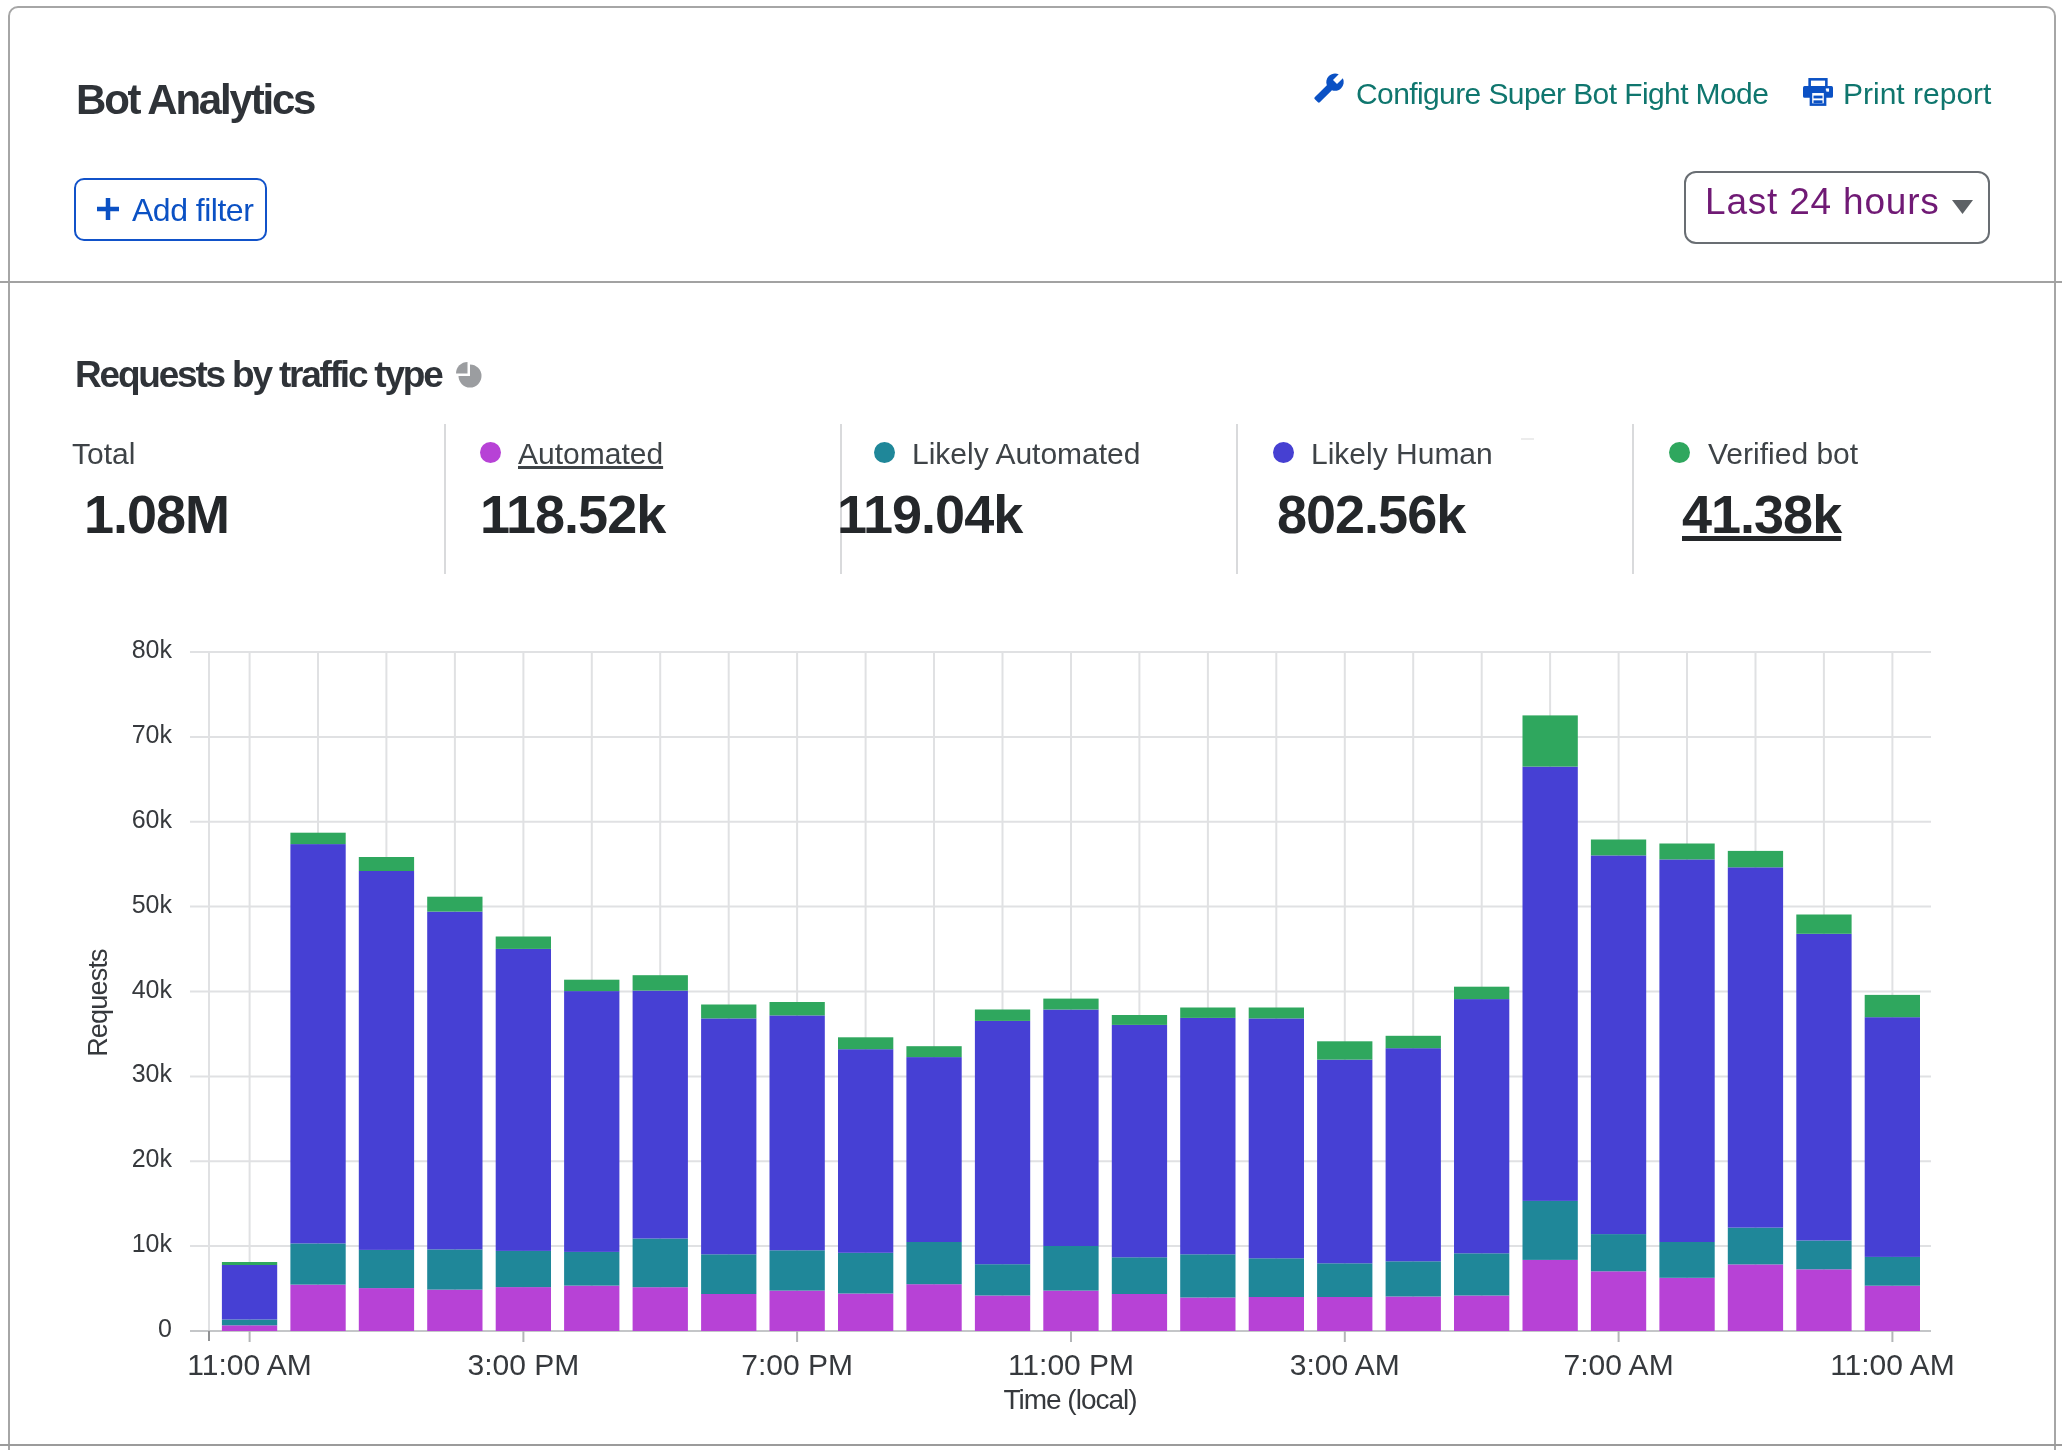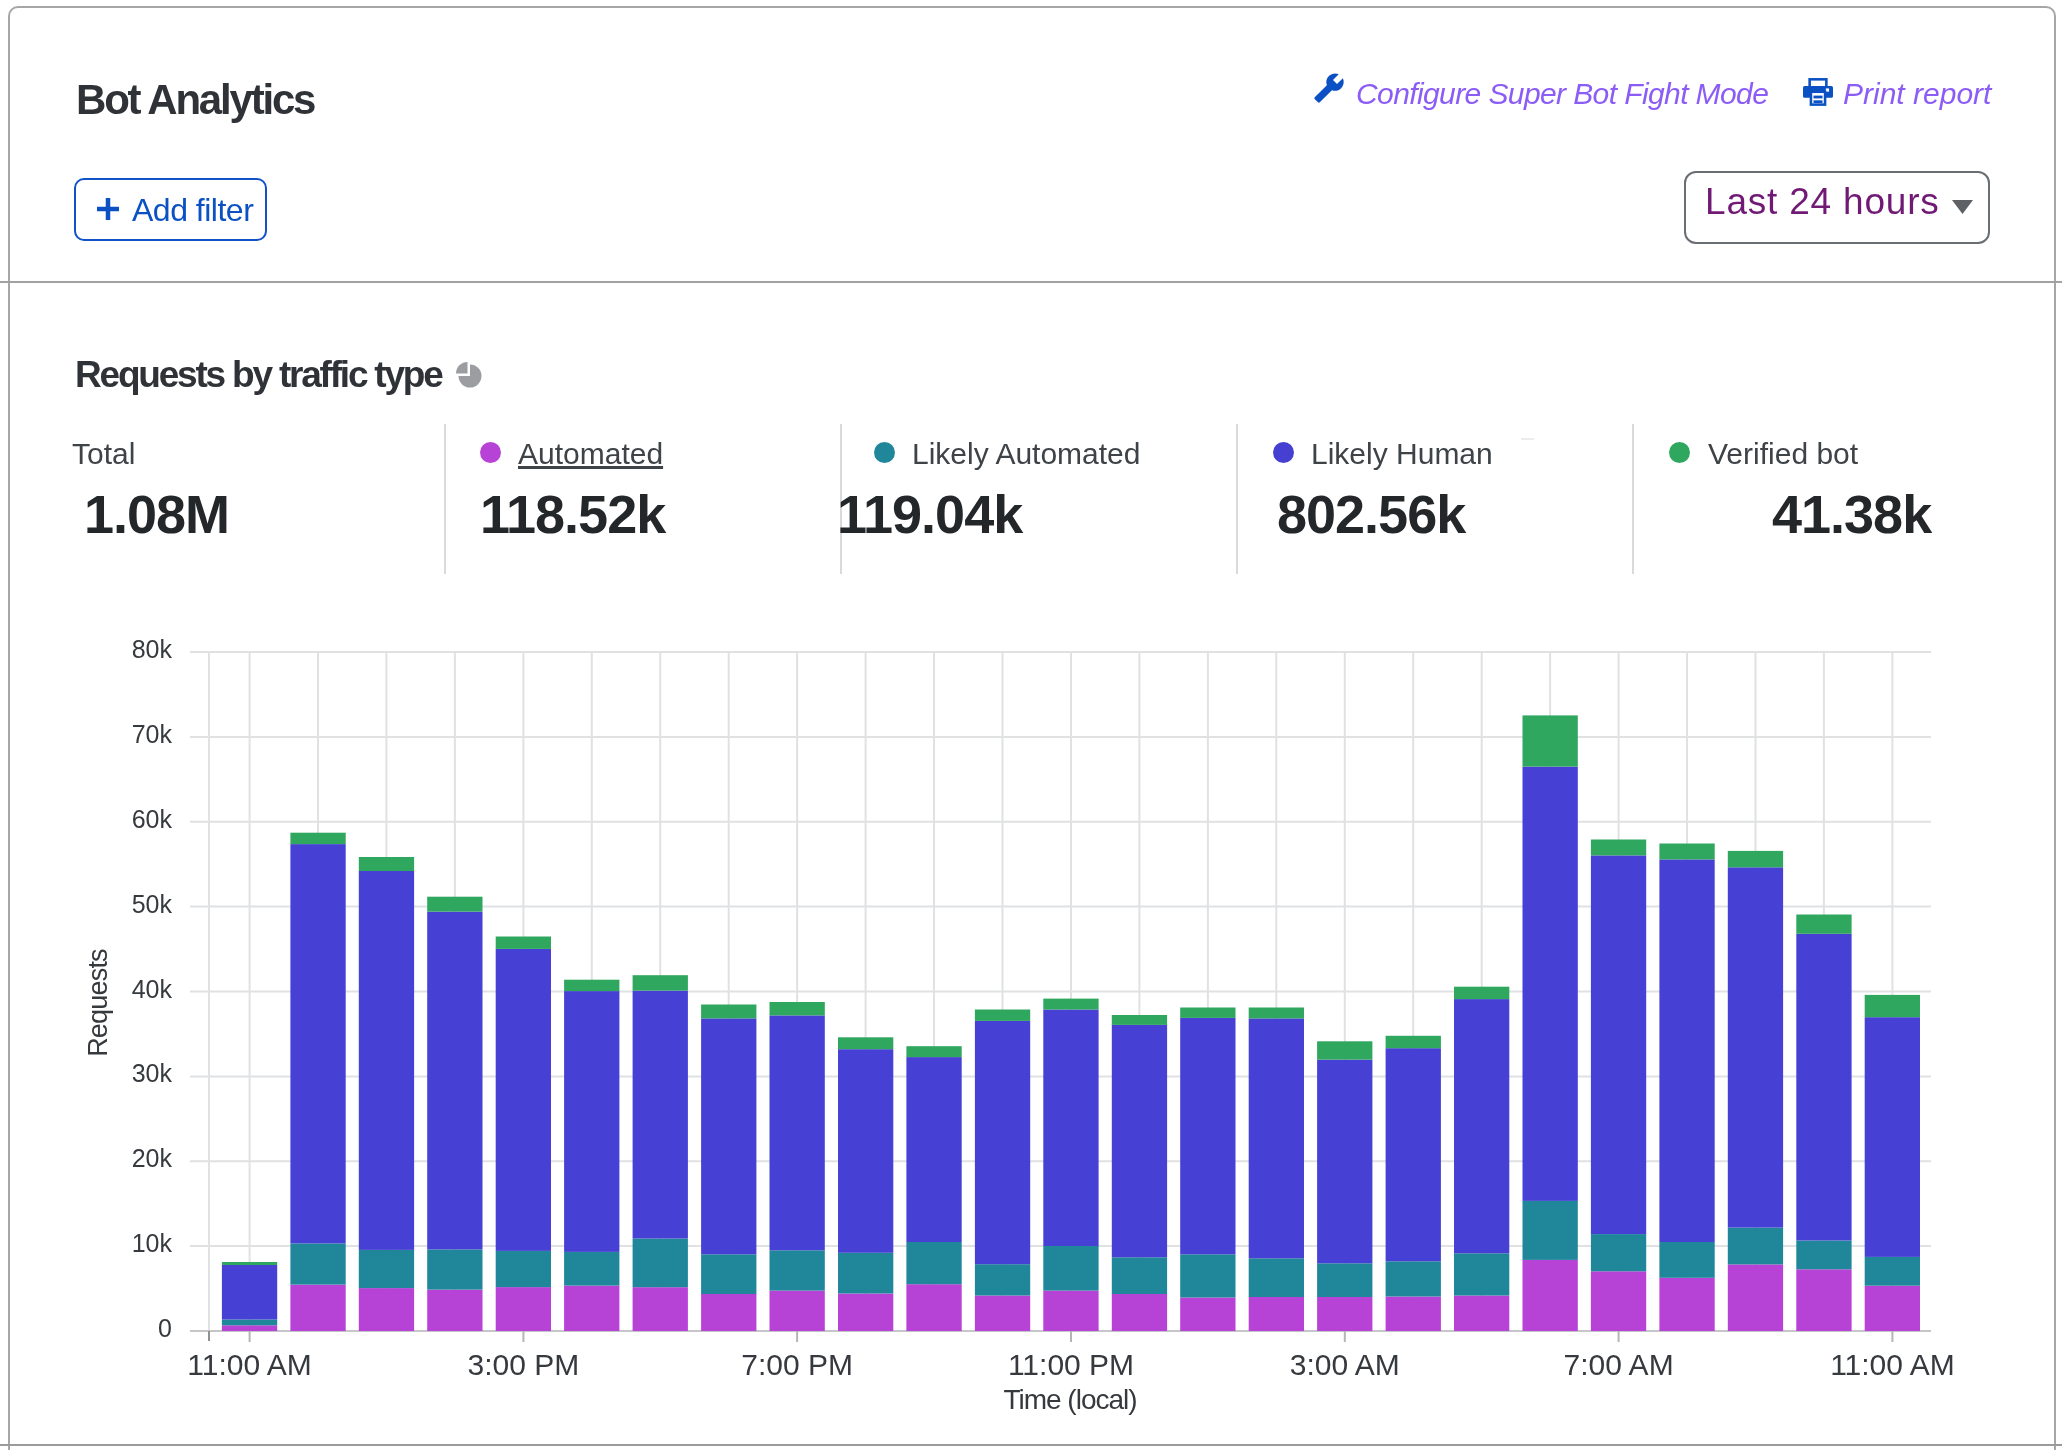--- a/index.html
+++ b/index.html
@@ -1,19 +1,19 @@
 <!DOCTYPE html>
 <html><head><meta charset="utf-8">
 <style>
 * { margin:0; padding:0; box-sizing:border-box; }
 html,body { width:2062px; height:1450px; background:#fff; font-family:"Liberation Sans", sans-serif; overflow:hidden; position:relative; }
 .abs { position:absolute; }
 .slab { position:absolute; top:439px; font-size:30px; color:#3e4347; line-height:1; white-space:nowrap; }
 .sval { position:absolute; top:487px; font-size:54px; font-weight:700; color:#24272a; line-height:1; white-space:nowrap; letter-spacing:-1px; }
-.link { position:absolute; font-size:30px; color:#8b5cf6; line-height:1; white-space:nowrap; letter-spacing:-0.6px;font-style:italic; }
+.link { position:absolute; font-size:30px; color:#0f766e; line-height:1; white-space:nowrap; letter-spacing:-0.6px; }
 </style></head>
 <body>
 <div class="abs" style="left:8px;top:6px;width:2048px;height:1500px;border:2px solid #a6a6a6;border-radius:10px;"></div>
 <div class="abs" style="left:0;top:281px;width:2062px;height:2px;background:#a2a2a2;"></div>
 <div class="abs" style="left:0;top:1444px;width:2062px;height:2px;background:#9b9b9b;"></div>
 
 <div class="abs" style="left:76px;top:79px;font-size:42px;font-weight:700;color:#2f3338;line-height:1;letter-spacing:-2.2px;">Bot Analytics</div>
 
 <svg style="position:absolute;left:1313px;top:72px;" width="32" height="32" viewBox="0 0 24 24">
     <path transform="translate(24,0) scale(-1,1)" fill="#0b51c4" d="M22.7 19l-9.1-9.1c.9-2.3.4-5-1.5-6.9-2-2-5-2.4-7.4-1.3L9 6 6 9 1.6 4.7C.4 7.1.9 10.1 2.9 12.1c1.9 1.9 4.6 2.4 6.9 1.5l9.1 9.1c.4.4 1 .4 1.4 0l2.3-2.3c.5-.4.5-1.1.1-1.4z"></path>
@@ -58,21 +58,21 @@
 <span class="slab" style="left:518px;text-decoration:underline;">Automated</span>
 <span class="sval" style="left:480px;">118.52k</span>
 <span style="position:absolute;left:873.5px;top:442px;width:21px;height:21px;border-radius:50%;background:#1f8799;"></span>
 <span class="slab" style="left:912px;">Likely Automated</span>
 <span class="sval" style="left:837px;text-align:right;">119.04k</span>
 <span style="position:absolute;left:1272.5px;top:442px;width:21px;height:21px;border-radius:50%;background:#4640d2;"></span>
 <span class="slab" style="left:1311px;">Likely Human</span>
 <span class="sval" style="left:1277px;">802.56k</span>
 <span style="position:absolute;left:1668.5px;top:442px;width:21px;height:21px;border-radius:50%;background:#2fa75e;"></span>
 <span class="slab" style="left:1708px;">Verified bot</span>
-<span class="sval" style="left:1772px;">41.38k</span>
+<span class="sval" style="left:1682px;text-decoration:underline;">41.38k</span>
 <span style="position:absolute;left:1521px;top:438px;width:13px;height:2px;background:#ececec;"></span>
 
 <svg width="2062" height="850" viewBox="0 600 2062 850" style="position:absolute;left:0;top:600px;">
 <line x1="190.0" y1="1246.1" x2="1931.0" y2="1246.1" stroke="#e0e1e3" stroke-width="2"></line>
 <line x1="190.0" y1="1161.2" x2="1931.0" y2="1161.2" stroke="#e0e1e3" stroke-width="2"></line>
 <line x1="190.0" y1="1076.4" x2="1931.0" y2="1076.4" stroke="#e0e1e3" stroke-width="2"></line>
 <line x1="190.0" y1="991.5" x2="1931.0" y2="991.5" stroke="#e0e1e3" stroke-width="2"></line>
 <line x1="190.0" y1="906.6" x2="1931.0" y2="906.6" stroke="#e0e1e3" stroke-width="2"></line>
 <line x1="190.0" y1="821.8" x2="1931.0" y2="821.8" stroke="#e0e1e3" stroke-width="2"></line>
 <line x1="190.0" y1="736.9" x2="1931.0" y2="736.9" stroke="#e0e1e3" stroke-width="2"></line>

